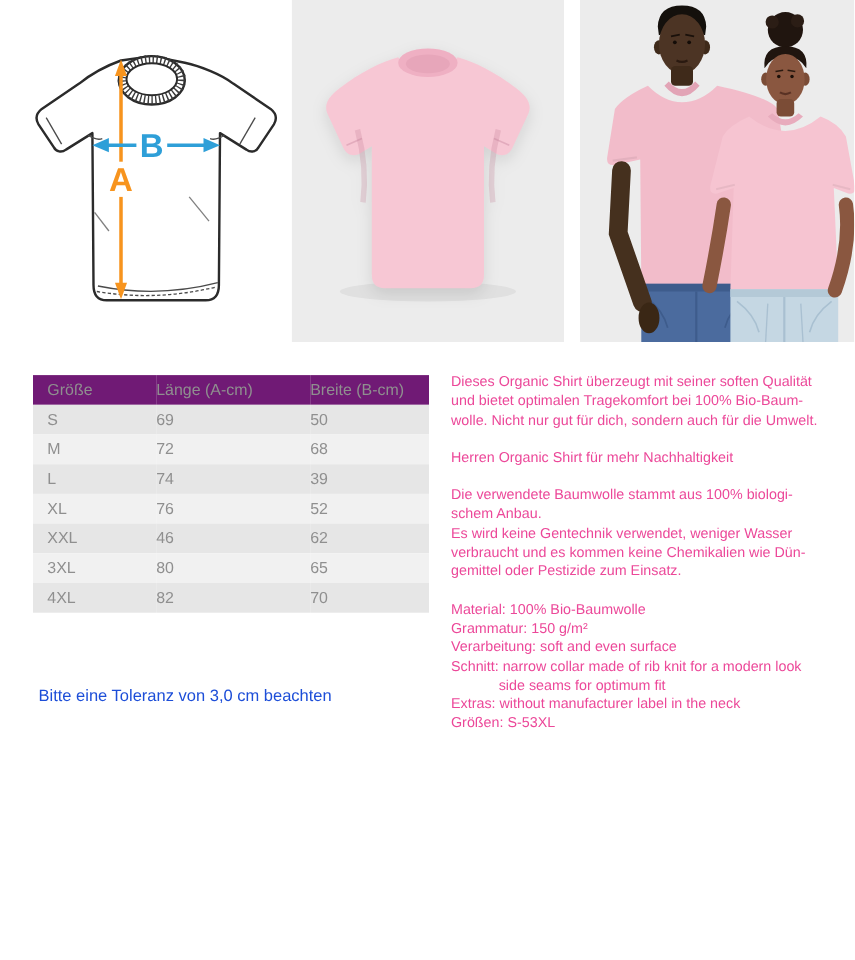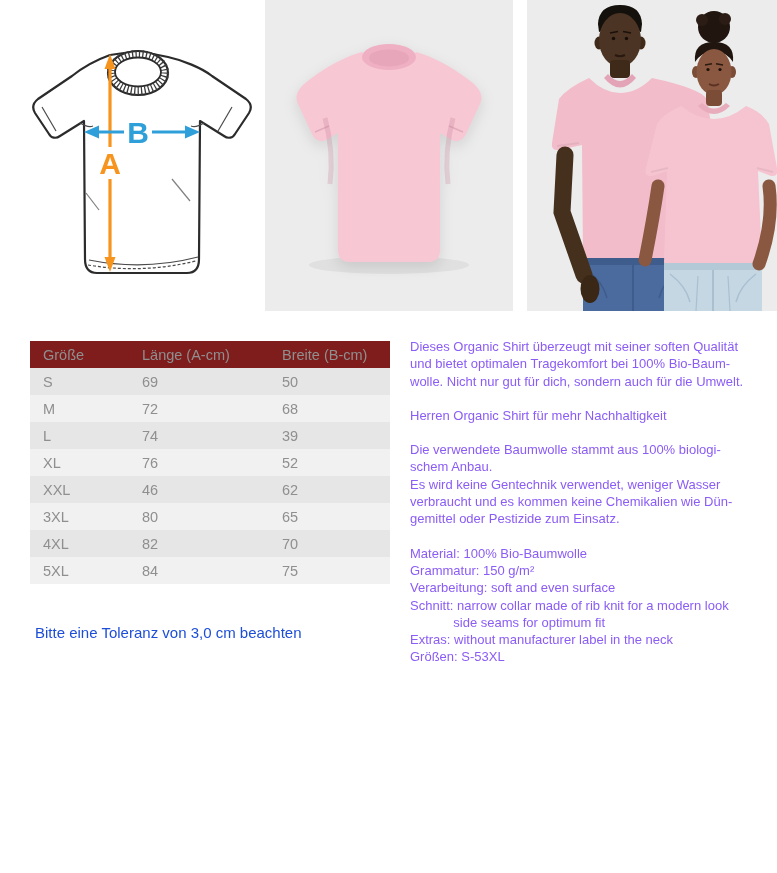--- a/index.html
+++ b/index.html
@@ -16,32 +16,32 @@
   
   .size-table {
     position:absolute; left:30px; top:341px; width:360px;
     border-collapse:collapse; table-layout:fixed;
   }
   .size-table th, .size-table td {
     height:27px; padding:0; font-size:14.5px; font-weight:400;
     color:#8f8f8f; text-align:left; vertical-align:middle;
   }
   .size-table th:first-child, .size-table td:first-child { padding-left:13px; }
-  .size-table thead tr { background:#7f1d1d; }
+  .size-table thead tr { background:#701a75; }
   .size-table tr.dark  { background:#e6e6e6; }
   .size-table tr.light { background:#f1f1f1; }
 
   .tolerance {
     position:absolute; left:35px; top:624px;
     font-size:15px; color:#1d4ed8;
   }
 
   .description {
     position:absolute; left:410px; top:338px; width:367px;
-    font-size:13px; line-height:17.3px; color:#8b5cf6;
+    font-size:13px; line-height:17.3px; color:#ec4899;
   }
   .description .para { margin:0 0 17px 0; white-space:pre-wrap; }
 
   .flatlay-shirt { filter:drop-shadow(0 5px 7px rgba(0,0,0,0.10)); }
 </style>
 </head>
 <body>
 
 <div class="page">
 
@@ -232,25 +232,20 @@
         <tr class="light">
           <td>3XL</td>
           <td>80</td>
           <td>65</td>
         </tr>
         <tr class="dark">
           <td>4XL</td>
           <td>82</td>
           <td>70</td>
         </tr>
-        <tr class="light">
-          <td>5XL</td>
-          <td>84</td>
-          <td>75</td>
-        </tr>
       </tbody>
   </table>
 
   <div class="tolerance">Bitte eine Toleranz von 3,0 cm beachten</div>
 
   <div class="description">
     <p class="para">Dieses Organic Shirt überzeugt mit seiner soften Qualität
 und bietet optimalen Tragekomfort bei 100% Bio-Baum-
 wolle. Nicht nur gut für dich, sondern auch für die Umwelt.</p>
     <p class="para">Herren Organic Shirt für mehr Nachhaltigkeit</p>

